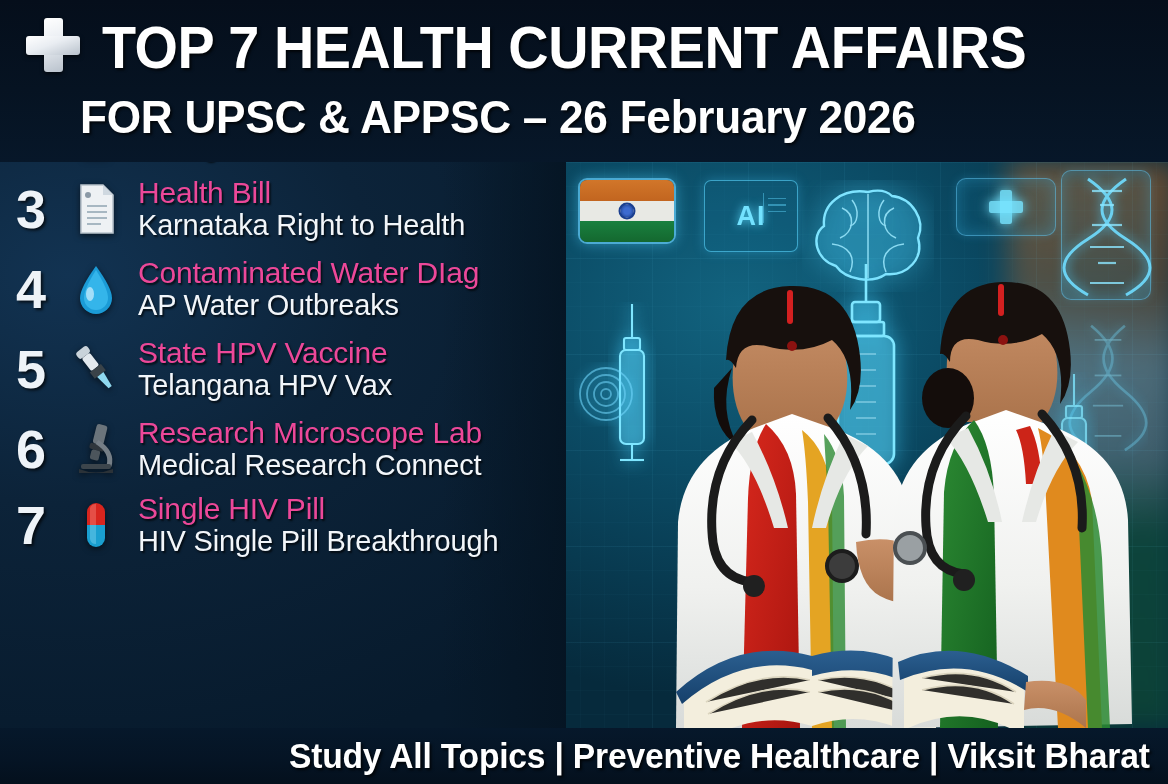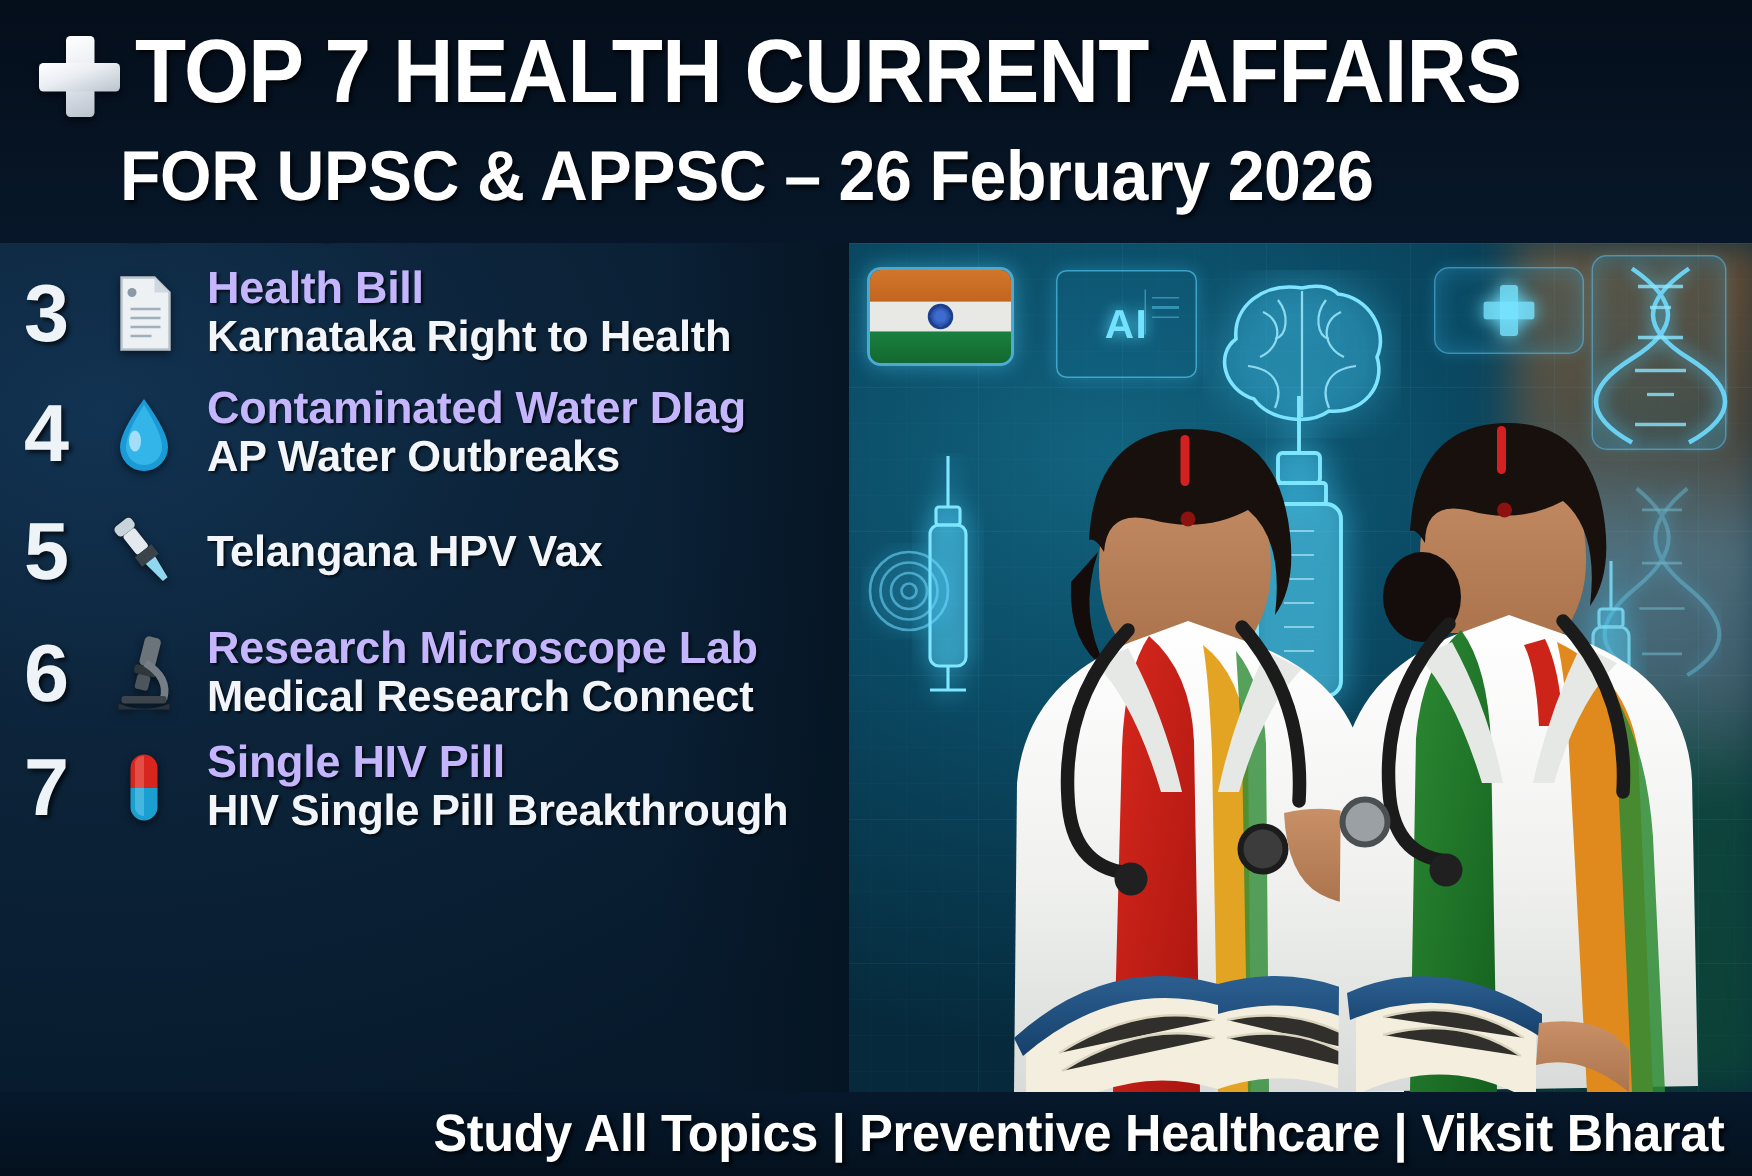--- a/index.html
+++ b/index.html
@@ -16,21 +16,21 @@
   }
 
   
   #header{
     position:absolute; left:0; top:0; width:1168px; height:162px;
     background:linear-gradient(180deg,#050e1b 0%,#061322 55%,#071729 100%);
     z-index:40;
   }
   .title-row{
     position:absolute; left:26px; top:18px;
-    display:flex; align-items:flex-end; gap:10px;
+    display:flex; align-items:flex-start; gap:22px;
   }
   .cross-icon{
     position:relative; width:54px; height:54px; flex:0 0 54px;
     filter:drop-shadow(0 2px 2px rgba(0,0,0,.6));
   }
   .cross-icon::before,.cross-icon::after{
     content:""; position:absolute;
     background:linear-gradient(160deg,#ffffff 0%,#e9edf2 45%,#b9c2cc 100%);
     border-radius:3px;
   }
@@ -79,26 +79,26 @@
     color:#eef3f8;
     text-shadow:2px 2px 3px rgba(0,0,0,.7);
   }
   .ico{
     width:68px; flex:0 0 68px; height:64px;
     display:flex; align-items:center; justify-content:center;
   }
   .ico svg{ display:block; filter:drop-shadow(0 2px 3px rgba(0,0,0,.55)); }
   .txt{ flex:1 1 auto; padding-left:8px; }
   .t1{
-    font-size:30px; line-height:33px; font-weight:bold; color:#c4b5fd;
+    font-size:30px; line-height:33px; font-weight:normal; color:#ec4899;
     text-shadow:1.5px 1.5px 2px rgba(0,0,0,.7);
     white-space:nowrap; letter-spacing:-0.2px;
   }
   .t2{
-    font-size:29px; line-height:33px; font-weight:bold; color:#f2f6fa;
+    font-size:29px; line-height:33px; font-weight:normal; color:#f2f6fa;
     text-shadow:1.5px 1.5px 2px rgba(0,0,0,.7);
     white-space:nowrap; letter-spacing:-0.2px;
   }
 
   
   #photo{
     position:absolute; left:556px; top:162px; width:612px; height:566px;
     overflow:hidden; z-index:10;
     background:
       radial-gradient(80% 70% at 30% 25%, #12637f 0%, #0b4c66 42%, #083a50 72%, #062a3c 100%);
@@ -547,20 +547,21 @@
         <svg width="58" height="58" viewBox="0 0 58 58">
           <g transform="rotate(-38 29 29)">
             <rect x="22" y="4" width="14" height="8" rx="3" fill="#c9d3da"></rect>
             <rect x="24" y="12" width="10" height="16" rx="2" fill="#e3e9ee"></rect>
             <rect x="22" y="28" width="14" height="8" fill="#3a4349"></rect>
             <path d="M25 36 L33 36 L31 52 L27 52 Z" fill="#8fd8ef"></path>
           </g>
         </svg>
       </div>
       <div class="txt">
+        <div class="t1">State HPV Vaccine</div>
         <div class="t2">Telangana HPV Vax</div>
       </div>
     </div>
 
     <div class="row" style="top:416px;">
       <div class="num">6</div>
       <div class="ico">
         <svg width="58" height="58" viewBox="0 0 58 58">
           <g transform="rotate(14 29 29)">
             <rect x="24" y="4" width="11" height="20" rx="3" fill="#6b747b"></rect>

